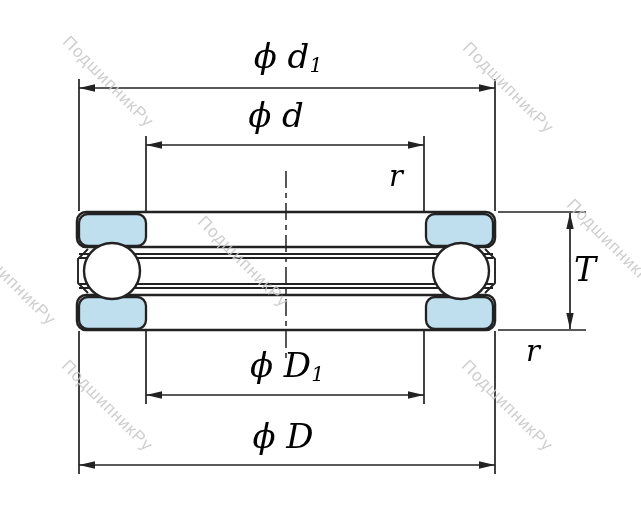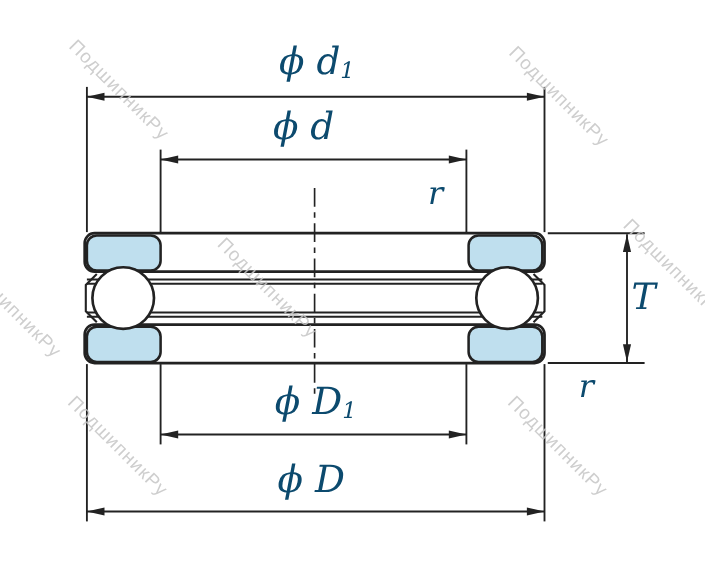--- a/index.html
+++ b/index.html
@@ -9,21 +9,21 @@
   }
   .stage svg{position:absolute;left:0;top:0;z-index:2;}
   .wm{
     position:absolute;z-index:3;color:#c6c6c6;
     font-family:"Liberation Sans",sans-serif;font-size:17px;letter-spacing:1px;
     transform:translate(-50%,-50%) rotate(45deg);
     white-space:nowrap;pointer-events:none;user-select:none;opacity:.85;
   }
   .dim-label{
     position:absolute;z-index:4;transform:translate(-50%,-50%);
-    font-style:italic;color:#0c4a6e;white-space:nowrap;line-height:1;
+    font-style:italic;color:#000000;white-space:nowrap;line-height:1;
   }
   .dim-label sub{font-size:0.6em;font-style:italic;vertical-align:-0.18em;}
 </style>
 </head>
 <body>
 
 <div class="stage">
 
   <svg width="641" height="521" viewBox="0 0 641 521">
     <defs>

